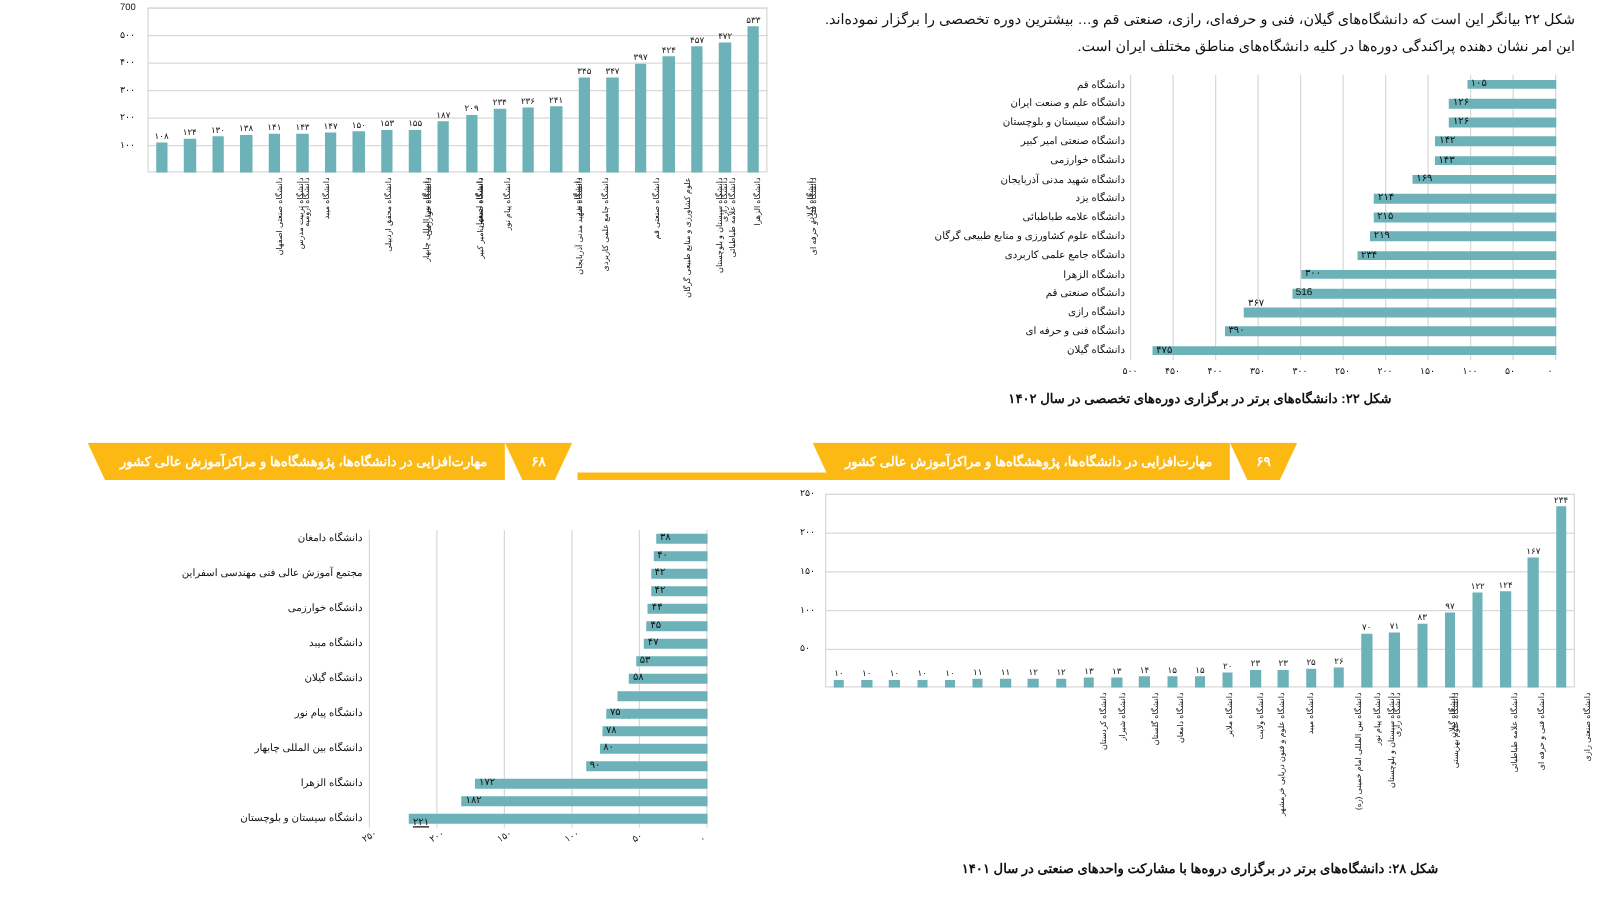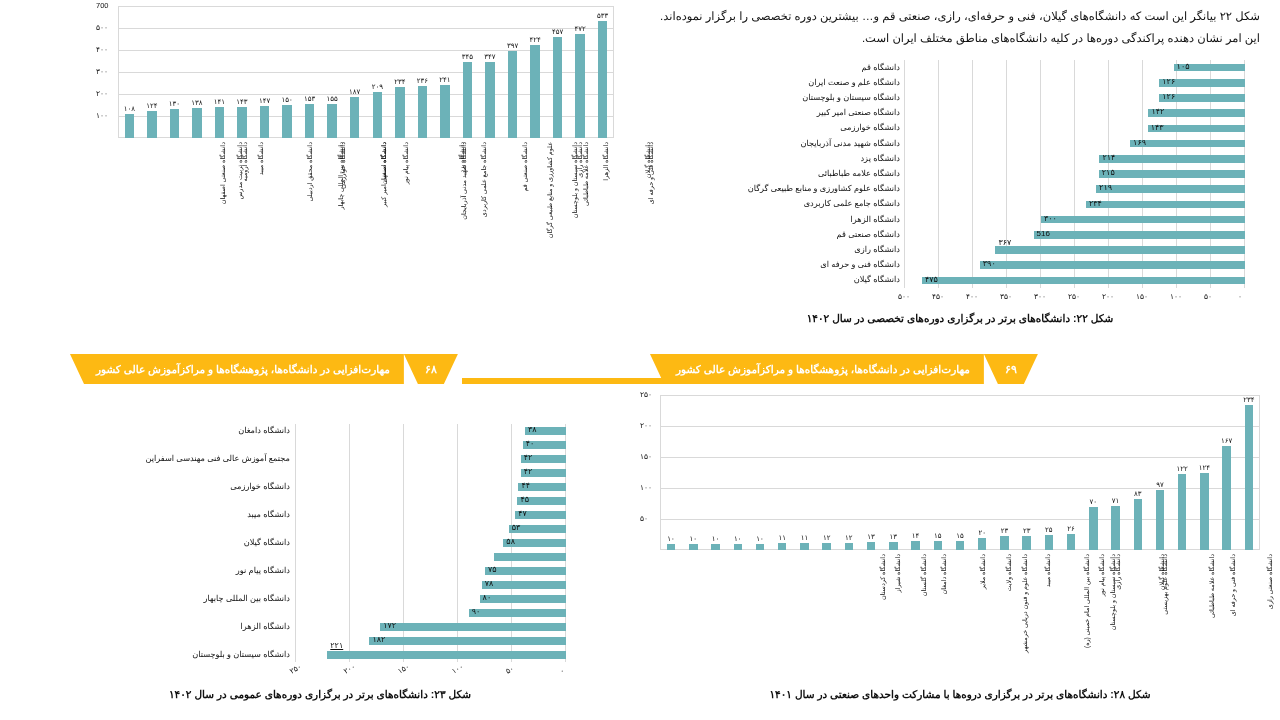--- a/index.html
+++ b/index.html
@@ -372,42 +372,41 @@
         <div class="hlabel" style="left: 188.76px; top: 155.36px;">۷۸</div>
         <div class="bar-h" style="width: 86.4px; height: 7.28px; top: 171.36px;"></div>
         <div class="hlabel" style="left: 186.6px; top: 169.36px;">۸۰</div>
         <div class="bar-h" style="width: 97.2px; height: 7.28px; top: 185.36px;"></div>
         <div class="hlabel" style="left: 175.8px; top: 183.36px;">۹۰</div>
         <div class="bar-h" style="width: 185.76px; height: 7.28px; top: 199.36px;"></div>
         <div class="hlabel" style="left: 87.24px; top: 197.36px;">۱۷۲</div>
         <div class="bar-h" style="width: 196.56px; height: 7.28px; top: 213.36px;"></div>
         <div class="hlabel" style="left: 76.44px; top: 211.36px;">۱۸۲</div>
         <div class="bar-h" style="width: 238.68px; height: 7.28px; top: 227.36px;"></div>
-        <div class="hlabel" style="left: 34.32px; top: 217px; text-decoration: underline;">۲۲۱</div>
+        <div class="hlabel" style="left: 34.32px; top: 229px; text-decoration: underline;">۲۲۱</div>
       </div>
     <div id="f23-cats">
         <div class="cat-right" style="right: 350px; top: 85px;">دانشگاه دامغان</div>
         <div class="cat-right" style="right: 350px; top: 113px;">مجتمع آموزش عالی فنی مهندسی اسفراین</div>
         <div class="cat-right" style="right: 350px; top: 141px;">دانشگاه خوارزمی</div>
         <div class="cat-right" style="right: 350px; top: 169px;">دانشگاه میبد</div>
         <div class="cat-right" style="right: 350px; top: 197px;">دانشگاه گیلان</div>
         <div class="cat-right" style="right: 350px; top: 225px;">دانشگاه پیام نور</div>
         <div class="cat-right" style="right: 350px; top: 253px;">دانشگاه بین المللی چابهار</div>
         <div class="cat-right" style="right: 350px; top: 281px;">دانشگاه الزهرا</div>
         <div class="cat-right" style="right: 350px; top: 309px;">دانشگاه سیستان و بلوچستان</div>
       </div>
     <div id="f23-xticks">
         <div class="tick-x" style="left: 558px; top: 328px; transform: rotate(-30deg); transform-origin: left top;">۰</div>
         <div class="tick-x" style="left: 504px; top: 328px; transform: rotate(-30deg); transform-origin: left top;">۵۰</div>
         <div class="tick-x" style="left: 450px; top: 328px; transform: rotate(-30deg); transform-origin: left top;">۱۰۰</div>
         <div class="tick-x" style="left: 396px; top: 328px; transform: rotate(-30deg); transform-origin: left top;">۱۵۰</div>
         <div class="tick-x" style="left: 342px; top: 328px; transform: rotate(-30deg); transform-origin: left top;">۲۰۰</div>
         <div class="tick-x" style="left: 288px; top: 328px; transform: rotate(-30deg); transform-origin: left top;">۲۵۰</div>
       </div>
-    <div class="caption" style="left:0; top:348px;">شکل ۲۳: دانشگاه‌های برتر در برگزاری دوره‌های عمومی در سال ۱۴۰۲</div>
   </div>
 
   <div class="quad" id="q-botright">
     <div class="banner" style="left:10px; top:14px;">
       <div class="bnr-main">مهارت‌افزایی در دانشگاه‌ها، پژوهشگاه‌ها و مراکزآموزش عالی کشور</div>
       <div class="bnr-num">۶۹</div>
     </div>
     <div class="border-box" style="left:20px; top:55px; width:600px; height:155px;"></div>
     <div class="plot" id="f28-plot" style="left:20px; top:55px; width:600px; height:155px;">
         <div class="gridline-h" style="top: 124px;"></div>

